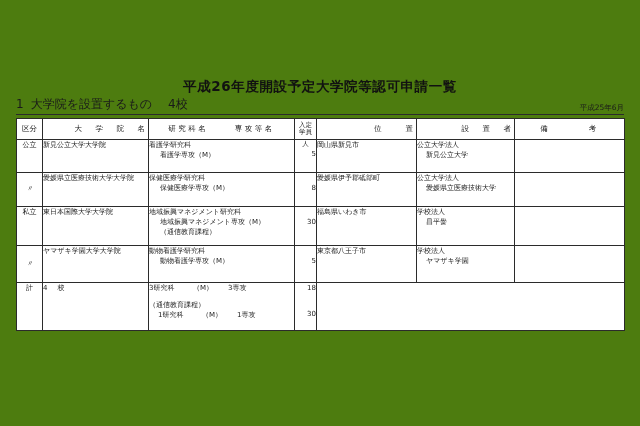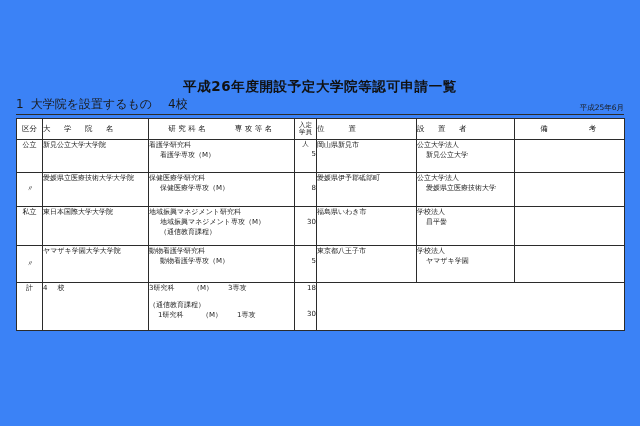--- a/index.html
+++ b/index.html
@@ -11,21 +11,21 @@
     width: 640px;
     height: 426px;
     overflow: hidden;
     font-family: "DejaVu Sans", "Liberation Sans", sans-serif;
     color: #1a1a1a;
   }
   .page {
     position: relative;
     width: 640px;
     height: 426px;
-    background: #3b82f6;
+    background: #4d7c0f;
     box-sizing: border-box;
   }
   .doc-title {
     position: absolute;
     top: 78px;
     left: 0;
     width: 640px;
     text-align: center;
     font-size: 13.5px;
     font-weight: bold;
@@ -88,21 +88,21 @@
   col.c-setchi  { width: 98px; }
   col.c-biko    { width: 110px; }
 
   
   tr.head td {
     height: 20px;
     vertical-align: middle;
     font-size: 7.5px;
   }
   .h-center {
-    text-align: left;
+    text-align: right;
     letter-spacing: 3px;
     padding-left: 3px;
     white-space: nowrap;
   }
   .h-kubun {
     text-align: center;
     letter-spacing: 0;
     font-size: 7.5px;
   }
   .h-two {

